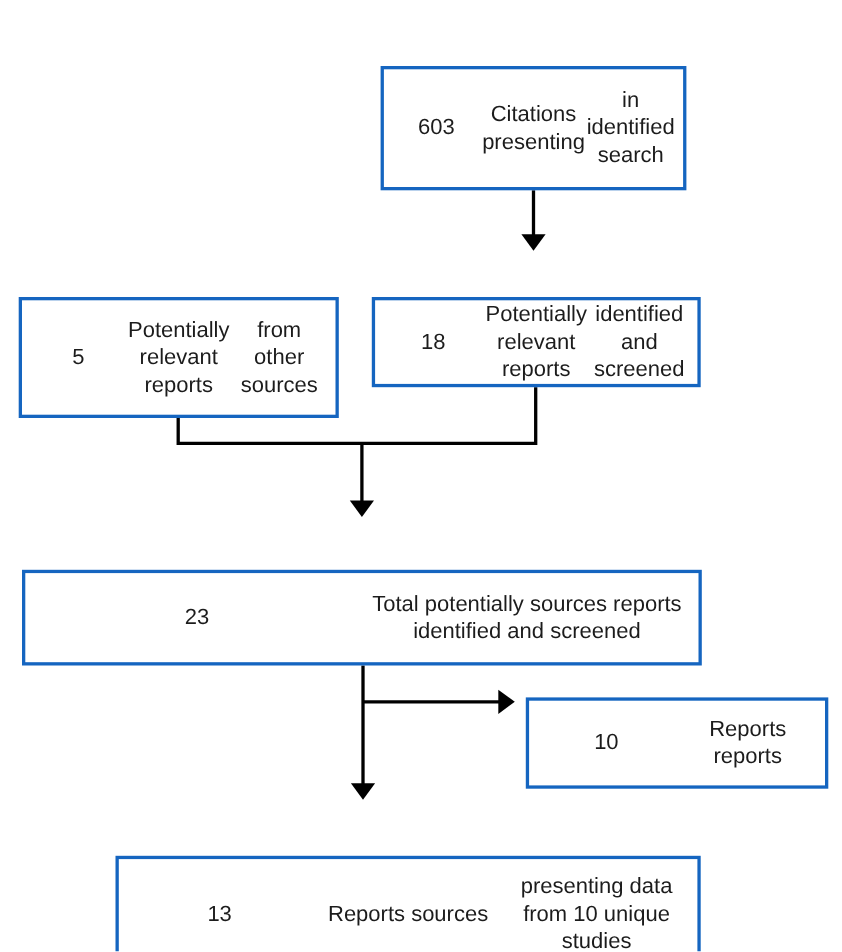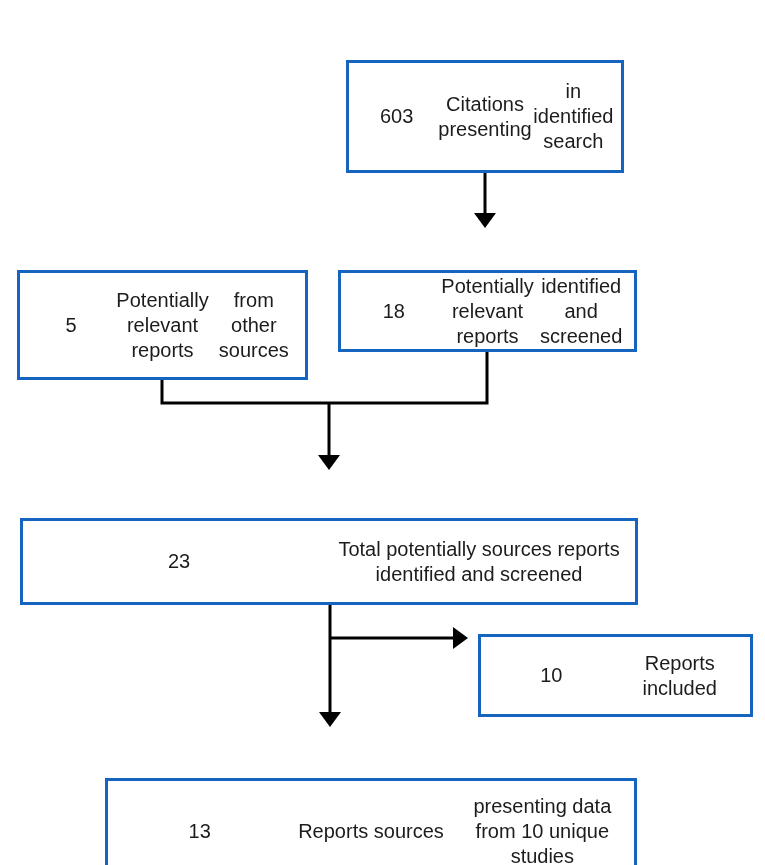--- a/index.html
+++ b/index.html
@@ -106,21 +106,21 @@
     <span class="line">identified and screened</span>
   </div>
 
   <div class="flow-box" id="box-total">
     <span class="line">23</span>
     <span class="line">Total potentially sources reports identified and screened</span>
   </div>
 
   <div class="flow-box" id="box-excluded">
     <span class="line">10</span>
-    <span class="line">Reports included</span>
+    <span class="line">Reports reports</span>
   </div>
 
   <div class="flow-box" id="box-included">
     <span class="line">13</span>
     <span class="line">Reports sources</span>
     <span class="line">presenting data from 10 unique studies</span>
   </div>
 
 </div>
 

